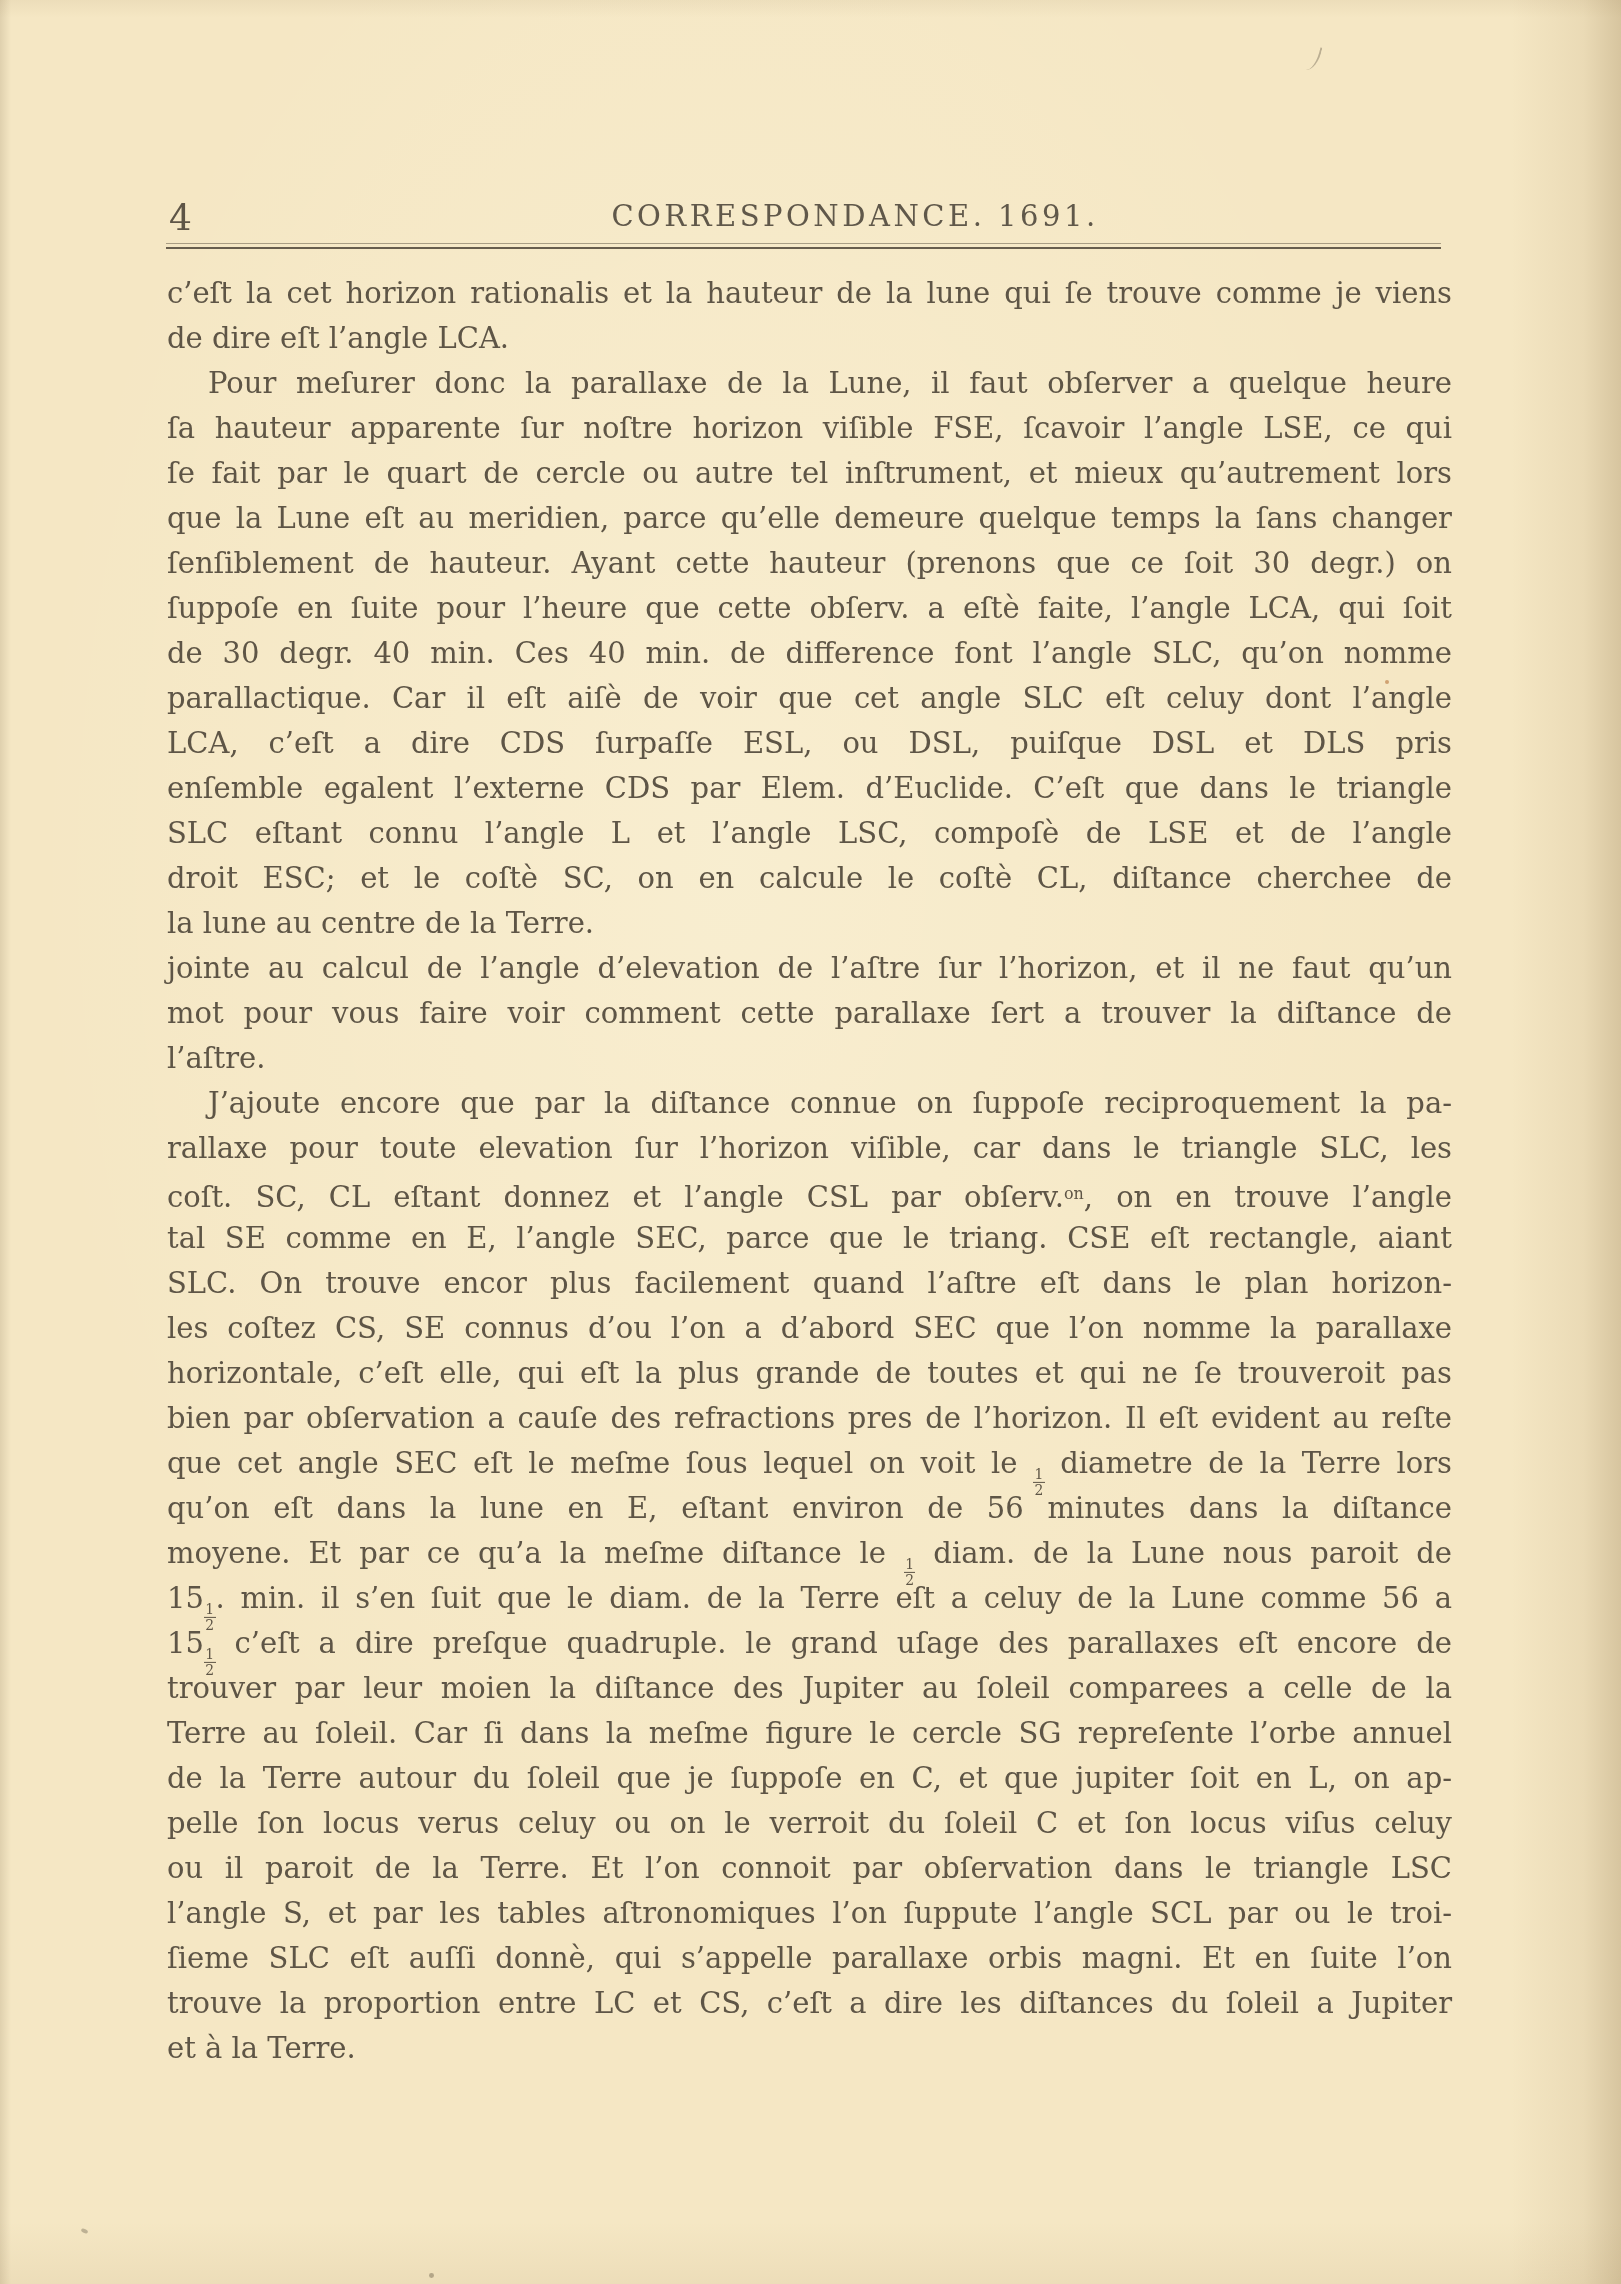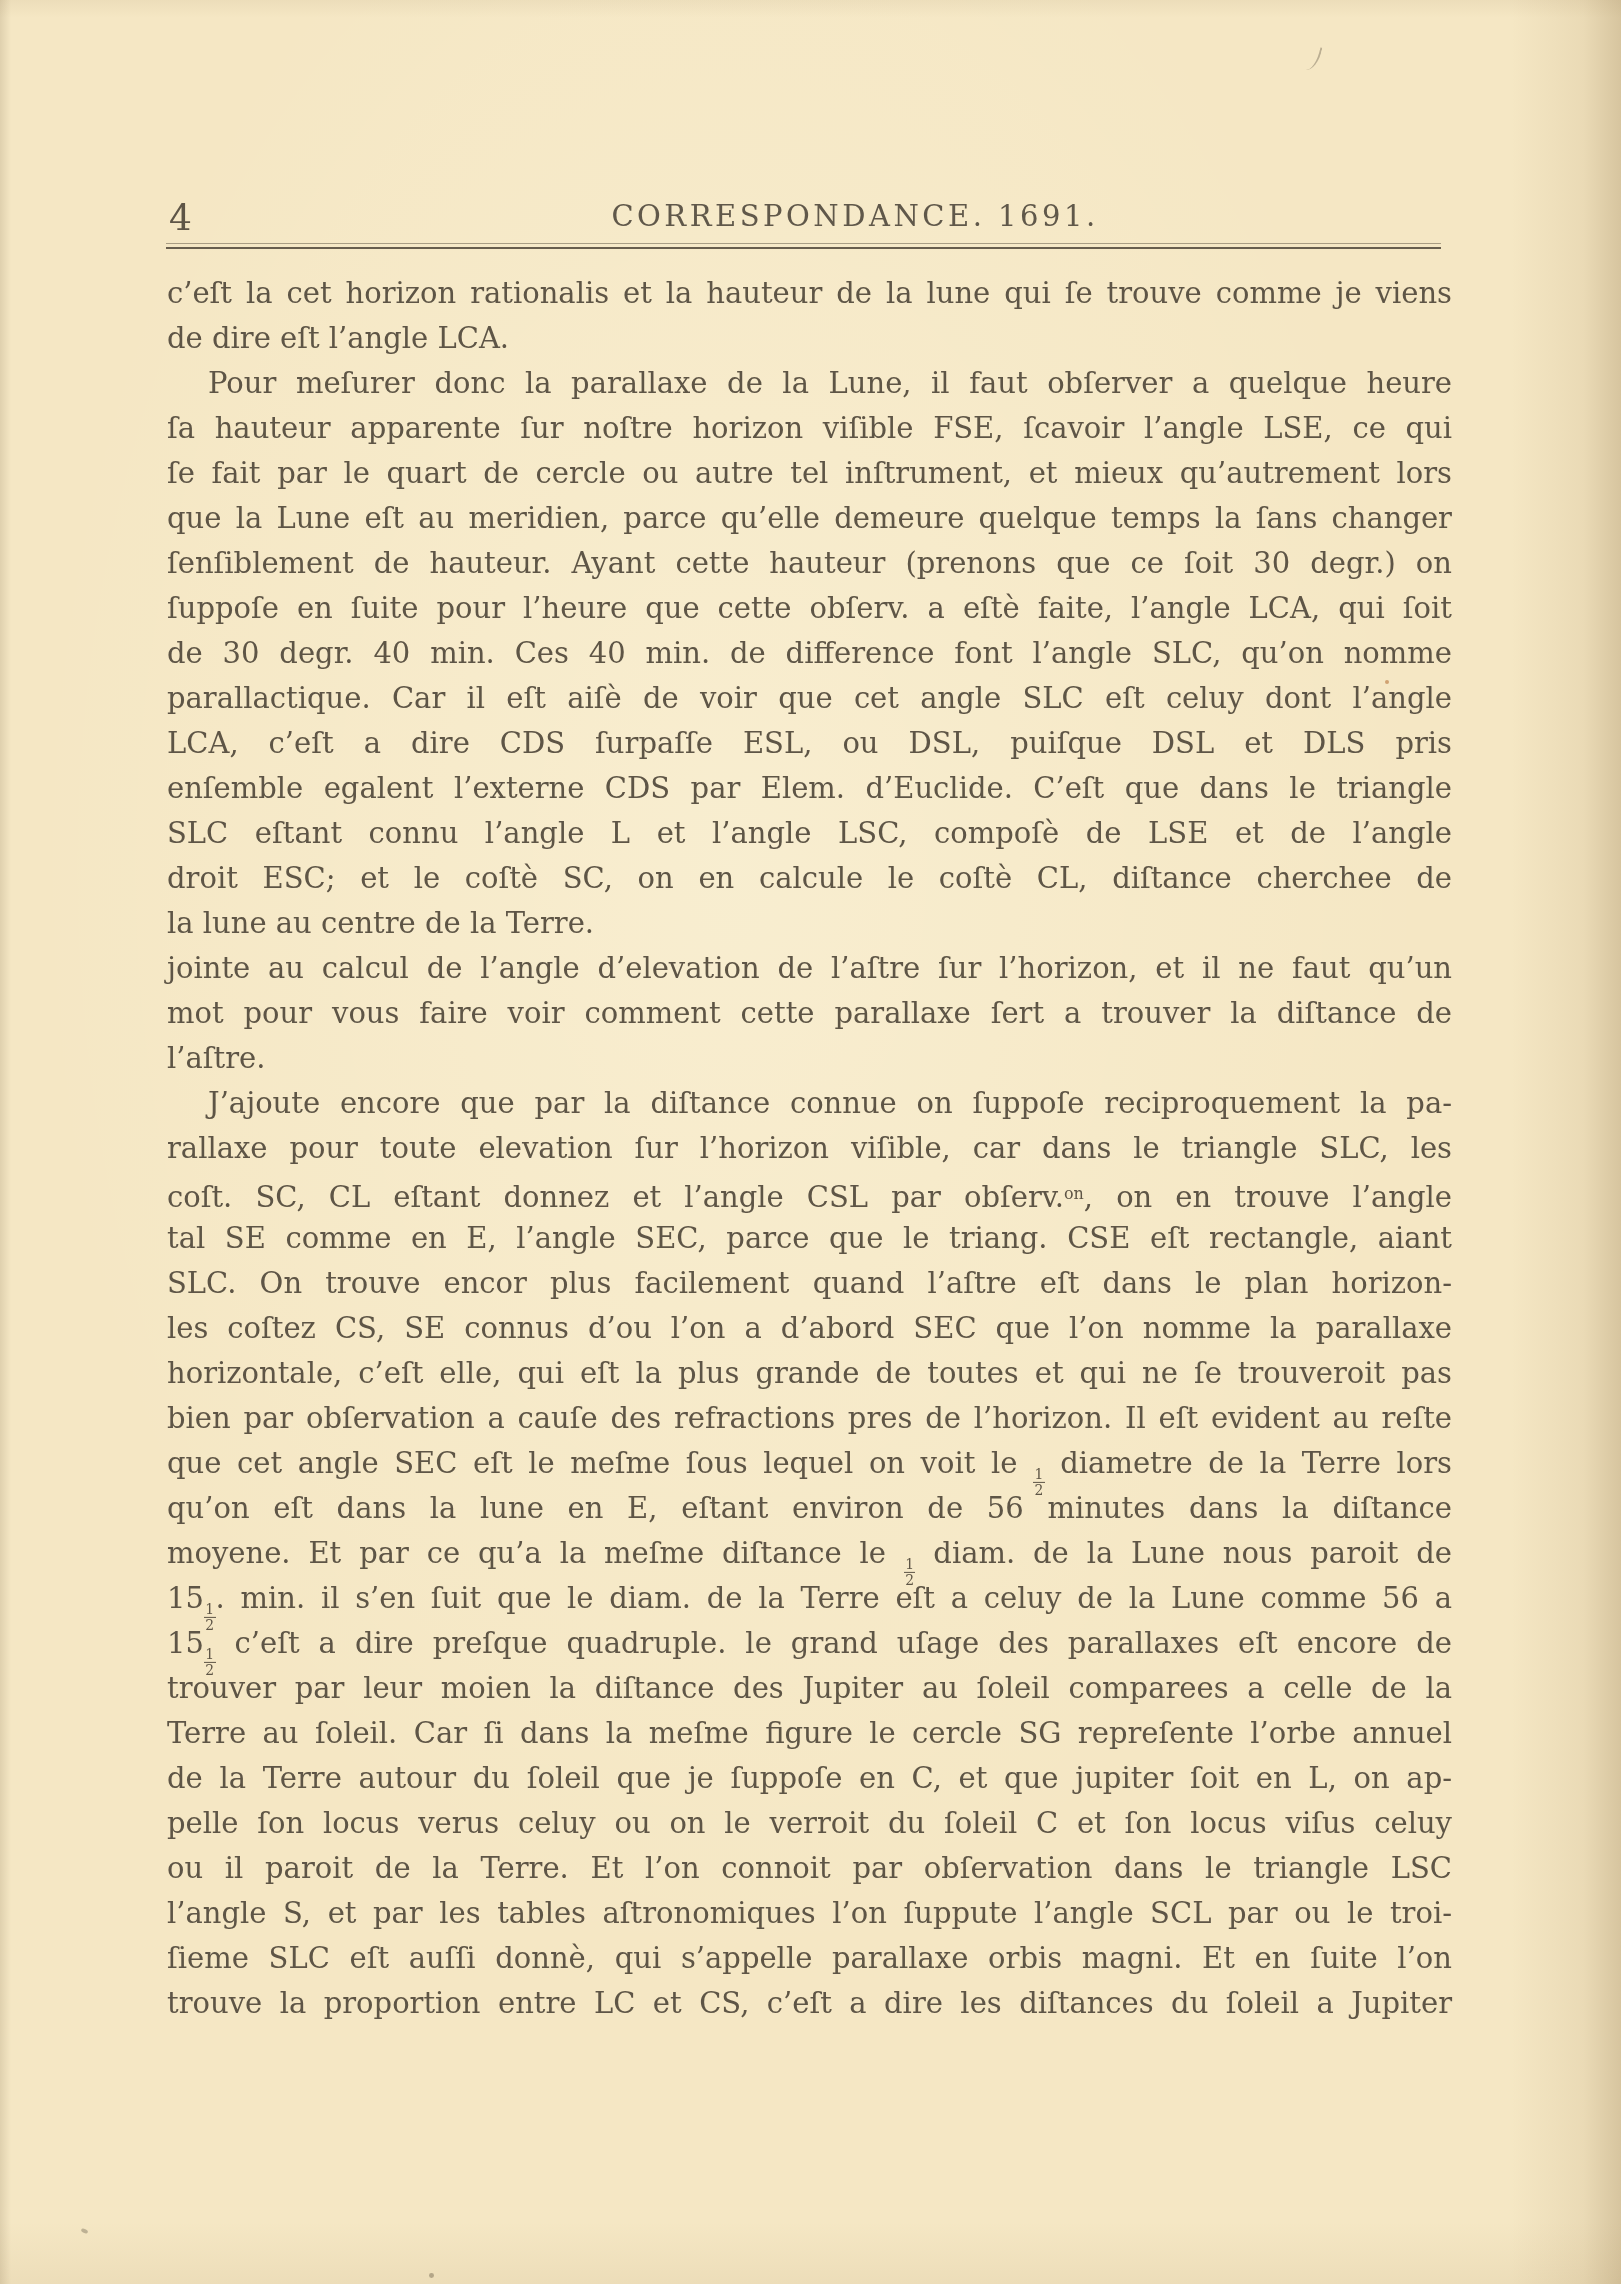--- a/index.html
+++ b/index.html
@@ -137,20 +137,21 @@
           <span class="fd">2</span>
         </span> c’eſt a dire preſque quadruple. le grand uſage des parallaxes eſt encore de</div>
       <div class="line">trouver par leur moien la diſtance des Jupiter au ſoleil comparees a celle de la</div>
       <div class="line">Terre au ſoleil. Car ſi dans la meſme figure le cercle SG repreſente l’orbe annuel</div>
       <div class="line">de la Terre autour du ſoleil que je ſuppoſe en C, et que jupiter ſoit en L, on ap-</div>
       <div class="line">pelle ſon locus verus celuy ou on le verroit du ſoleil C et ſon locus viſus celuy</div>
       <div class="line">ou il paroit de la Terre. Et l’on connoit par obſervation dans le triangle LSC</div>
       <div class="line">l’angle S, et par les tables aſtronomiques l’on ſuppute l’angle SCL par ou le troi-</div>
       <div class="line">ſieme SLC eſt auſſi donnè, qui s’appelle parallaxe orbis magni. Et en ſuite l’on</div>
       <div class="line">trouve la proportion entre LC et CS, c’eſt a dire les diſtances du ſoleil a Jupiter</div>
+      <div class="line end">et à la Terre.</div>
     </div>
 
   <div class="speck1"></div>
   <div class="speck2"></div>
   <div class="speck3"></div>
 
   <div class="edge-r"></div>
   <div class="edge-b"></div>
 </div>
 

